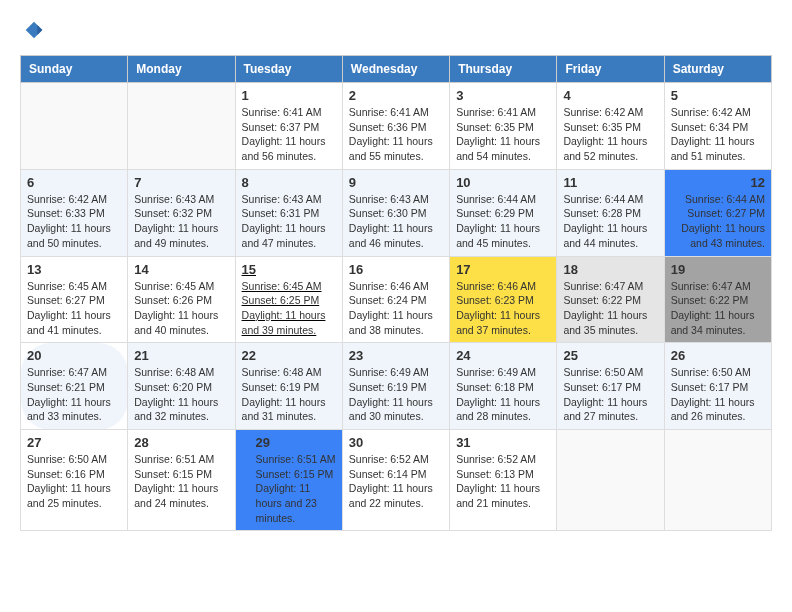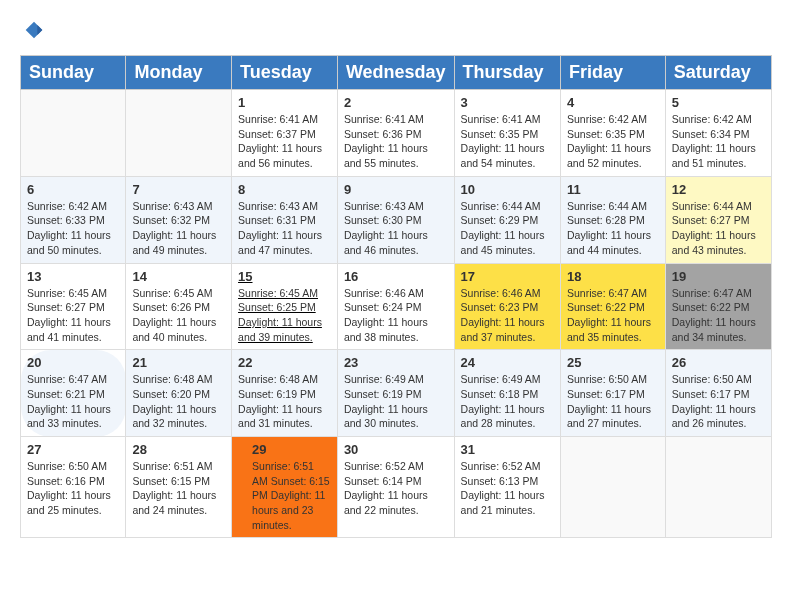--- a/index.html
+++ b/index.html
@@ -56,21 +56,21 @@
     .calendar {
       width: 100%;
       border-collapse: collapse;
       font-size: 11px;
     }
     .calendar th {
       background-color: #3a7abf;
       color: white;
       text-align: left;
       padding: 6px 8px;
-      font-size: 18px;
+      font-size: 12px;
       font-weight: bold;
       border: 1px solid #ccc;
       margin-left: 7px;
     }
     .calendar td {
       border: 1px solid #ddd;
       vertical-align: top;
       padding: 5px 6px;
       width: 107px;
       min-height: 80px;
@@ -194,21 +194,21 @@
           <div class="day-info">Sunrise: 6:44 AM
 Sunset: 6:29 PM
 Daylight: 11 hours and 45 minutes.</div>
         </td>
         <td style="background-color: rgb(240, 245, 251);">
           <span class="day-number">11</span>
           <div class="day-info">Sunrise: 6:44 AM
 Sunset: 6:28 PM
 Daylight: 11 hours and 44 minutes.</div>
         </td>
-        <td style="background-color: #fef9c3;">
+        <td style="background-color: #3b82f6; text-align: right;">
           <span class="day-number">12</span>
           <div class="day-info">Sunrise: 6:44 AM
 Sunset: 6:27 PM
 Daylight: 11 hours and 43 minutes.</div>
         </td>
       </tr>
       <tr>
         <td style="background-color: rgb(255, 255, 255);">
           <span class="day-number">13</span>
           <div class="day-info">Sunrise: 6:45 AM
@@ -232,21 +232,21 @@
           <div class="day-info">Sunrise: 6:46 AM
 Sunset: 6:24 PM
 Daylight: 11 hours and 38 minutes.</div>
         </td>
         <td style="background-color: #fde047;">
           <span class="day-number">17</span>
           <div class="day-info">Sunrise: 6:46 AM
 Sunset: 6:23 PM
 Daylight: 11 hours and 37 minutes.</div>
         </td>
-        <td style="background-color: #fde047;">
+        <td style="background-color: #e5e5e5;">
           <span class="day-number">18</span>
           <div class="day-info">Sunrise: 6:47 AM
 Sunset: 6:22 PM
 Daylight: 11 hours and 35 minutes.</div>
         </td>
         <td style="background-color: #a3a3a3;">
           <span class="day-number">19</span>
           <div class="day-info">Sunrise: 6:47 AM
 Sunset: 6:22 PM
 Daylight: 11 hours and 34 minutes.</div>
@@ -302,21 +302,21 @@
           <div class="day-info">Sunrise: 6:50 AM
 Sunset: 6:16 PM
 Daylight: 11 hours and 25 minutes.</div>
         </td>
         <td style="background-color: rgb(255, 255, 255);">
           <span class="day-number">28</span>
           <div class="day-info">Sunrise: 6:51 AM
 Sunset: 6:15 PM
 Daylight: 11 hours and 24 minutes.</div>
         </td>
-        <td style="background-color: #f97316; padding-left: 20px;">
+        <td style="background-color: #3b82f6; padding-left: 20px;">
           <span class="day-number">29</span>
           <div class="day-info">Sunrise: 6:51 AM
 Sunset: 6:15 PM
 Daylight: 11 hours and 23 minutes.</div>
         </td>
         <td style="background-color: rgb(255, 255, 255);">
           <span class="day-number">30</span>
           <div class="day-info">Sunrise: 6:52 AM
 Sunset: 6:14 PM
 Daylight: 11 hours and 22 minutes.</div>

